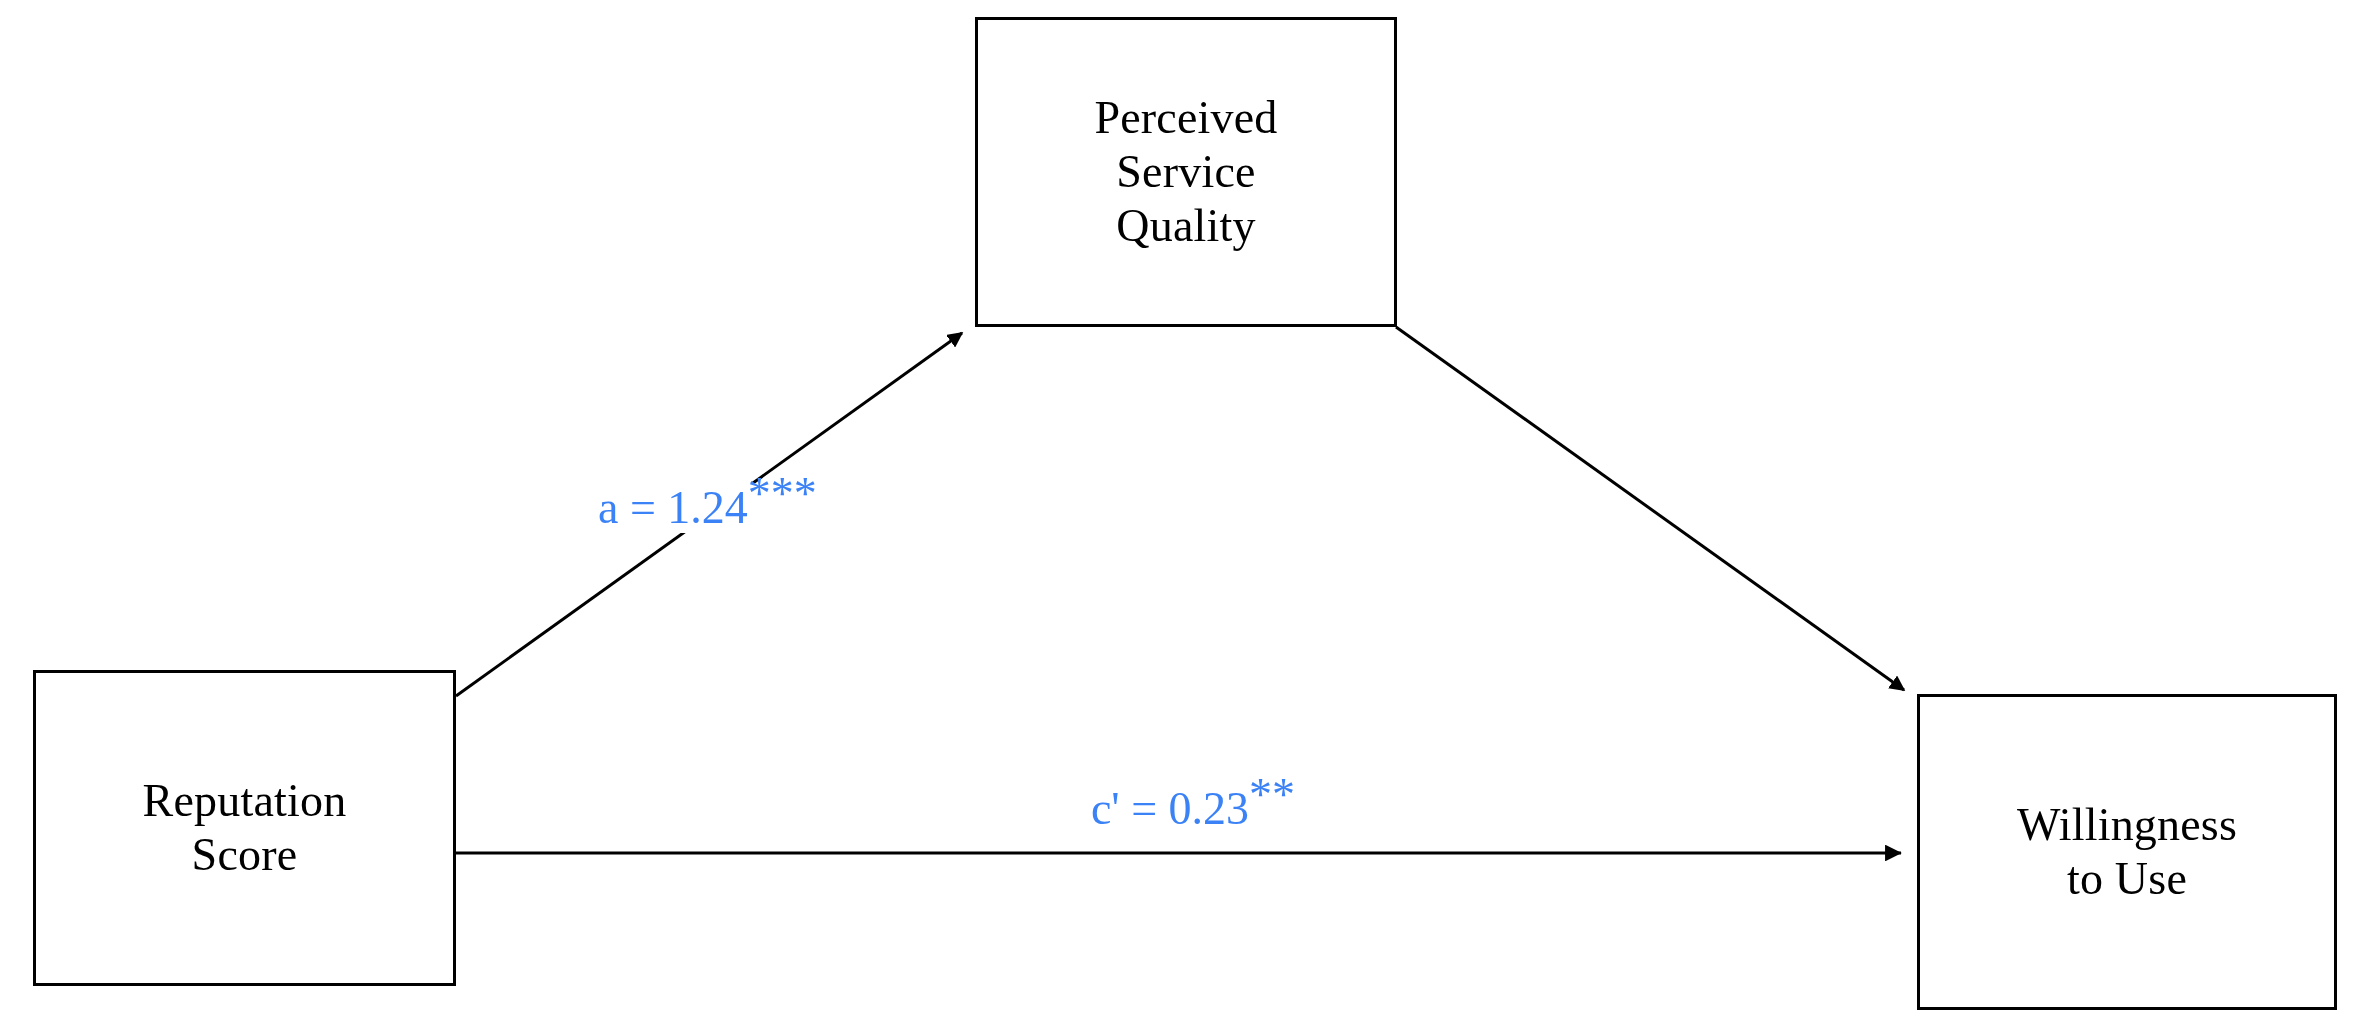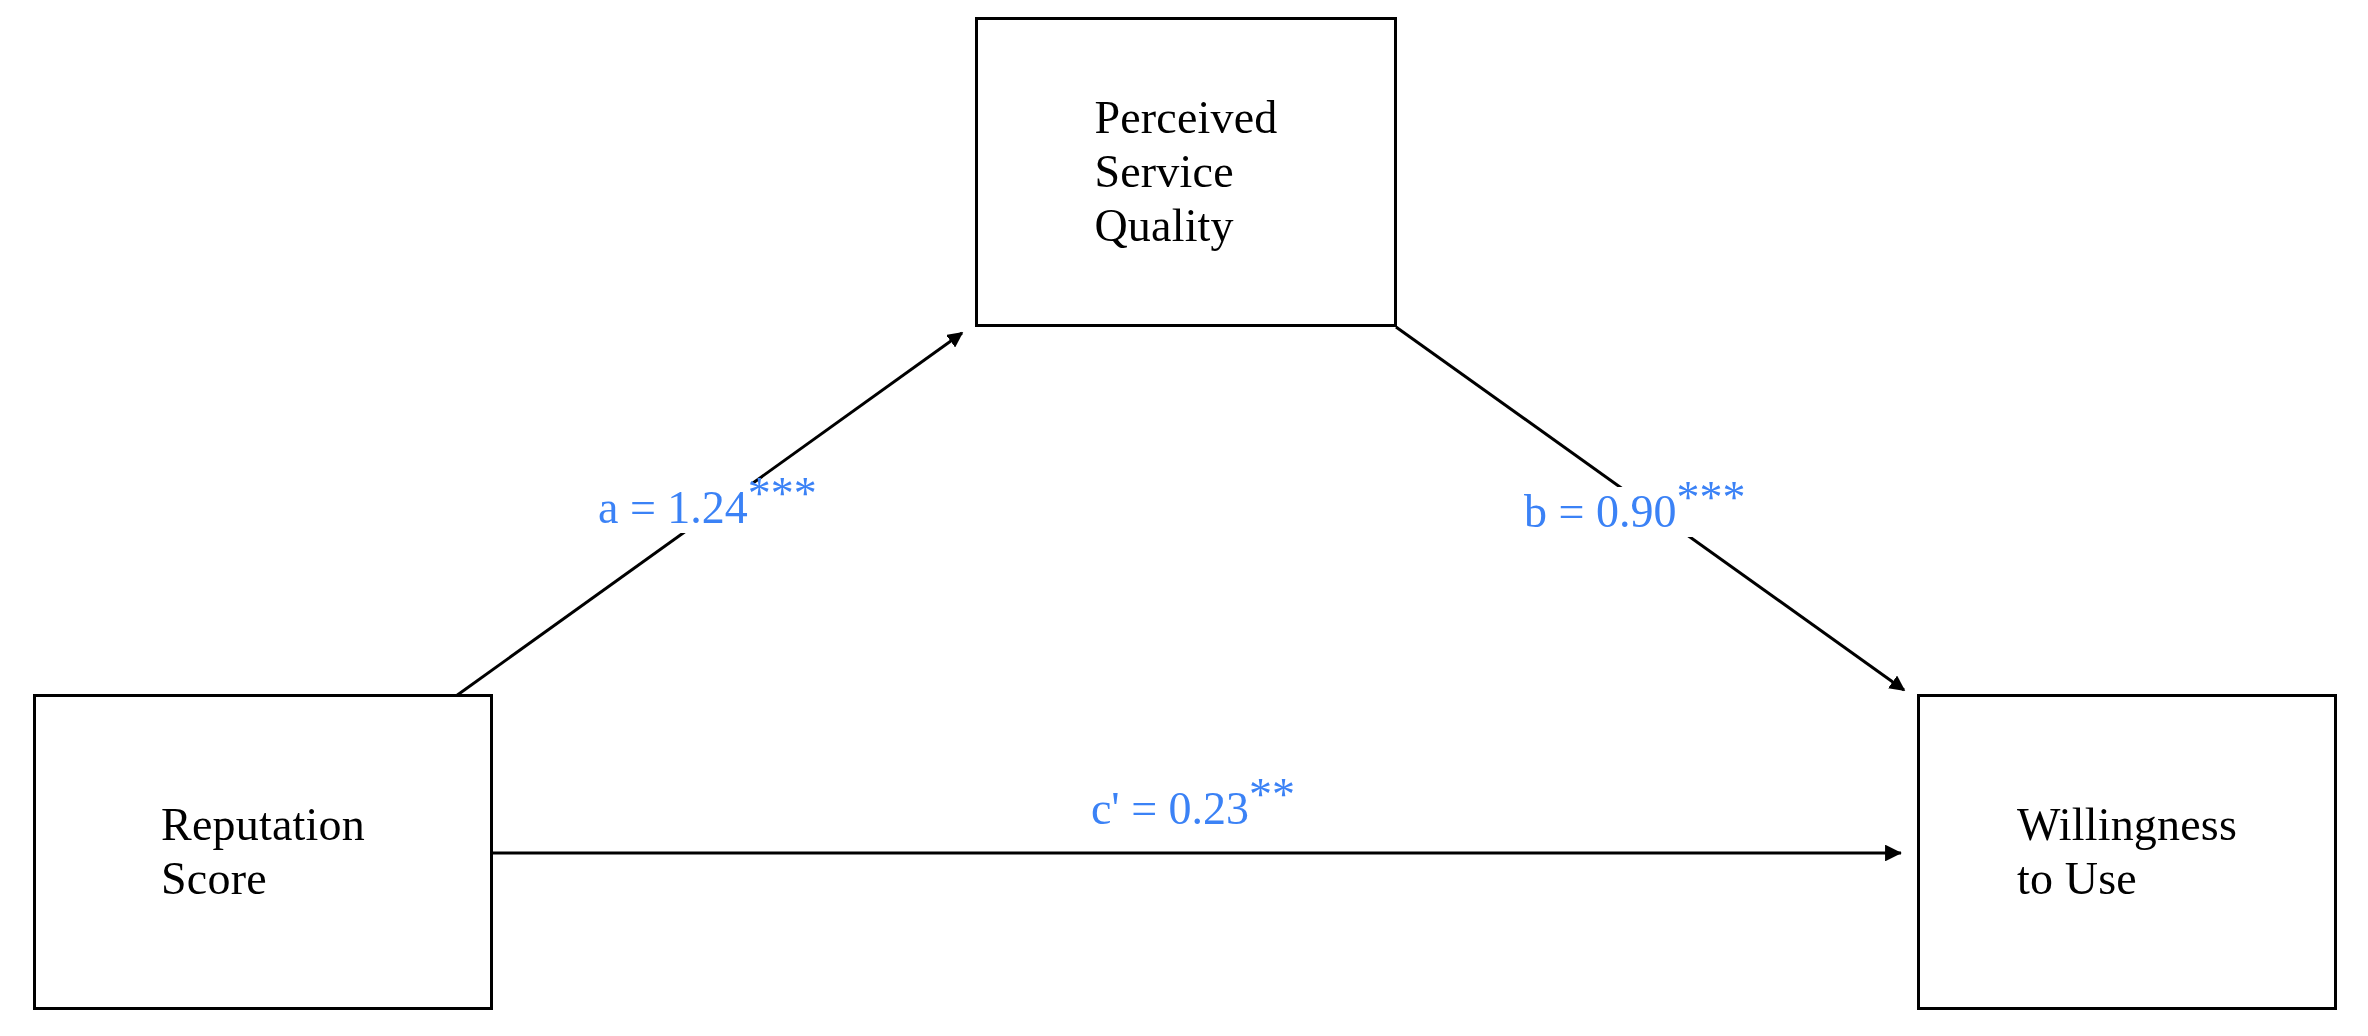--- a/index.html
+++ b/index.html
@@ -27,41 +27,41 @@
     height: 1036px;
   }
   .node-box {
     position: absolute;
     box-sizing: border-box;
     border: 3px solid #000000;
     background: #ffffff;
     display: flex;
     align-items: center;
     justify-content: center;
-    text-align: left;
+    text-align: center;
   }
   .node-label {
     font-family: "Liberation Serif", "DejaVu Serif", serif;
     font-size: 46px;
     line-height: 1.18;
     color: #000000;
     white-space: pre-line;
     letter-spacing: 0.2px;
   }
   
   #box-mediator {
     left: 975px;
     top: 17px;
     width: 422px;
     height: 310px;
   }
   #box-predictor {
     left: 33px;
-    top: 694px;
-    width: 460px;
+    top: 670px;
+    width: 423px;
     height: 316px;
   }
   #box-outcome {
     left: 1917px;
     top: 694px;
     width: 420px;
     height: 316px;
   }
   
   .path-label {
@@ -143,23 +143,20 @@
 
   <div class="node-box" id="box-outcome">
     <span class="node-label">Willingness
 to Use</span>
   </div>
 
   <div class="path-label" id="label-a">
     <span>a = 1.24</span><span class="sup-stars">***</span>
   </div>
 
-  <div class="path-label" id="label-b">
-    <span>b = 0.90</span><span class="sup-stars">***</span>
-  </div>
 
   <div id="label-c-stack">
     <div class="path-label" id="label-cp">
       <span>c' = 0.23</span><span class="sup-stars">**</span>
     </div>
   </div>
 
 </div>
 
 </body></html>

